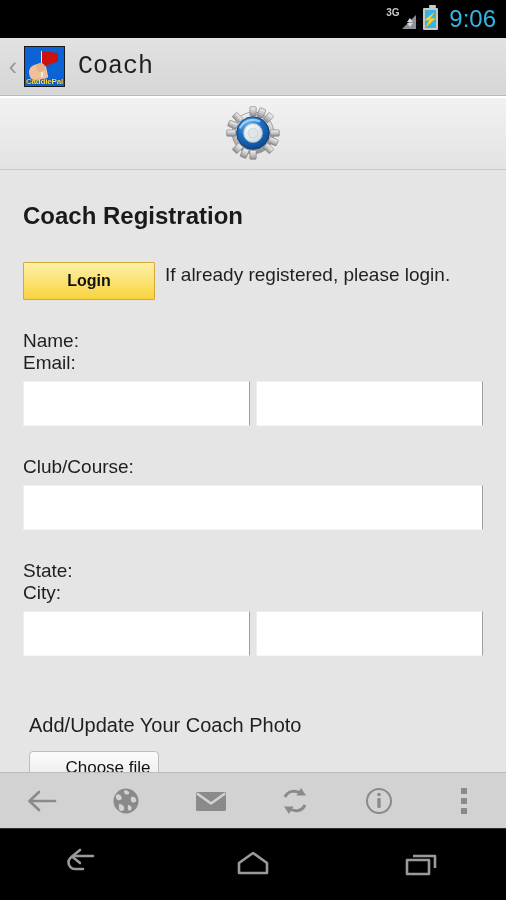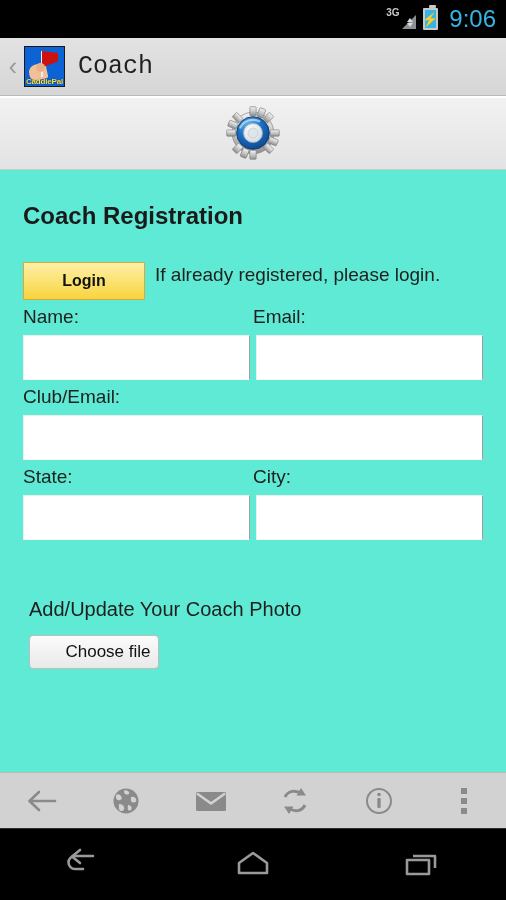--- a/index.html
+++ b/index.html
@@ -121,21 +121,21 @@
   .ab-title {
     margin-left: 13px;
     font-size: 25px; color: #1f1f1f;
     font-family: Liberation Mono, monospace;
   }
 
   
   .content {
     position: absolute; left: 0; top: 97px;
     width: 506px; height: 675px;
-    background: #5eead4;
+    background: #e5e5e5;
     overflow: hidden;
   }
   .gear-band {
     position: relative;
     height: 73px;
     background: linear-gradient(#f2f2f2, #e3e3e3);
     border-bottom: 1px solid #c9c9c9;
     display: flex; align-items: center; justify-content: center;
   }
   .gear-band:before {
@@ -148,40 +148,40 @@
   .form-wrap { padding: 0 23px; }
   .page-title {
     font-size: 24px; font-weight: bold; color: #1a1a1a;
     margin-top: 32px;
   }
   .login-row {
     display: flex; align-items: flex-start;
     margin-top: 32px;
   }
   .login-btn {
-    width: 122px; height: 38px;
+    width: 132px; height: 38px;
     background: linear-gradient(#fdf0a8, #f9d43e);
     border: 1px solid #d6a93a;
     color: #111111;
     font-size: 16px; font-weight: bold;
     font-family: "Liberation Sans", sans-serif;
     cursor: pointer;
     flex: none;
     border-radius: 1px;
   }
   .login-note {
     margin-left: 10px;
     font-size: 19px; color: #1f1f1f; line-height: 1.32;
     max-width: 320px;
   }
 
   .lbl { font-size: 19px; color: #1f1f1f; }
   .row-2 { display: flex; margin-top: 0; }
   .row-2 > div { width: 50%; }
-  .lbl-row { display: flex; margin-top: 6px; }
+  .lbl-row { display: flex; margin-top: 30px; flex-direction: column; }
   .lbl-row > div { width: 50%; }
 
   .inp {
     width: 100%; height: 45px;
     background: #ffffff;
     border: 1px solid #eeeeee;
     border-right-color: #9e9e9e;
     border-bottom-color: #f6f6f6;
     margin-top: 7px;
     font-size: 17px;
@@ -348,21 +348,21 @@
         <div class="half-l">
           <input class="inp" type="text" value="" style="">
         </div>
         <div class="half-r">
           <input class="inp" type="text" value="" style="">
         </div>
       </div>
 
       
       <div class="lbl-row">
-        <div class="lbl" style="width:100%">Club/Email:</div>
+        <div class="lbl" style="width:100%">Club/Course:</div>
       </div>
       <input class="inp full" type="text" value="" style="">
 
       
       <div class="lbl-row">
         <div class="lbl">State:</div>
         <div class="lbl">City:</div>
       </div>
       <div class="row-2">
         <div class="half-l">

